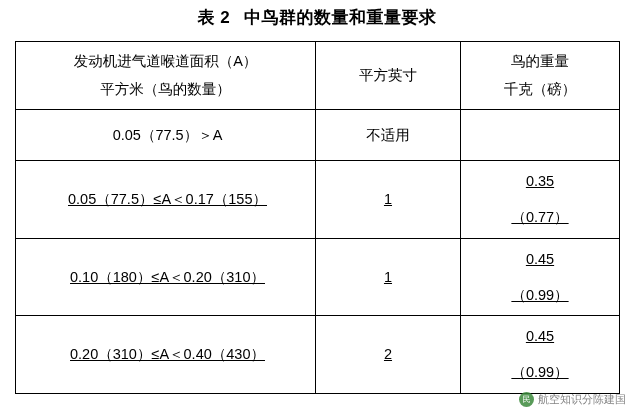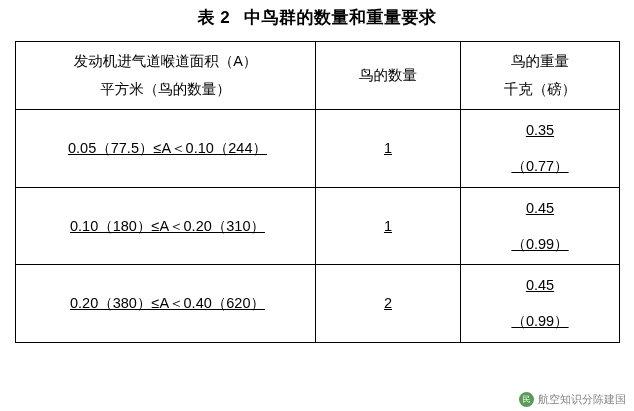--- a/index.html
+++ b/index.html
@@ -117,46 +117,53 @@
       <col class="col-a">
       <col class="col-b">
       <col class="col-c">
     </colgroup>
     <thead>
       <tr>
         <th>
           <div>发动机进气道喉道面积（A）</div>
           <div>平方米（鸟的数量）</div>
         </th>
-        <th>鸟的数量</th>
+        <th>平方英寸</th>
         <th>
           <div>鸟的重量</div>
           <div>千克（磅）</div>
         </th>
       </tr>
     </thead>
     <tbody>
+      <tr class="row-h1">
+        <td class="cell-range">0.05（77.5）＞A</td>
+        <td class="cell-count">不适用</td>
+        <td class="cell-weight">
+          <span class="w-line"></span>
+        </td>
+      </tr>
       <tr class="row-h2">
-        <td class="cell-range">0.05（77.5）≤A＜0.10（244）</td>
+        <td class="cell-range">0.05（77.5）≤A＜0.17（155）</td>
         <td class="cell-count">1</td>
         <td class="cell-weight">
           <span class="w-line">0.35</span>
           <span class="w-line second">（0.77）</span>
         </td>
       </tr>
       <tr class="row-h2">
         <td class="cell-range">0.10（180）≤A＜0.20（310）</td>
         <td class="cell-count">1</td>
         <td class="cell-weight">
           <span class="w-line">0.45</span>
           <span class="w-line second">（0.99）</span>
         </td>
       </tr>
       <tr class="row-h2">
-        <td class="cell-range">0.20（380）≤A＜0.40（620）</td>
+        <td class="cell-range">0.20（310）≤A＜0.40（430）</td>
         <td class="cell-count">2</td>
         <td class="cell-weight">
           <span class="w-line">0.45</span>
           <span class="w-line second">（0.99）</span>
         </td>
       </tr>
     </tbody>
   </table>
 
   <div class="watermark">

